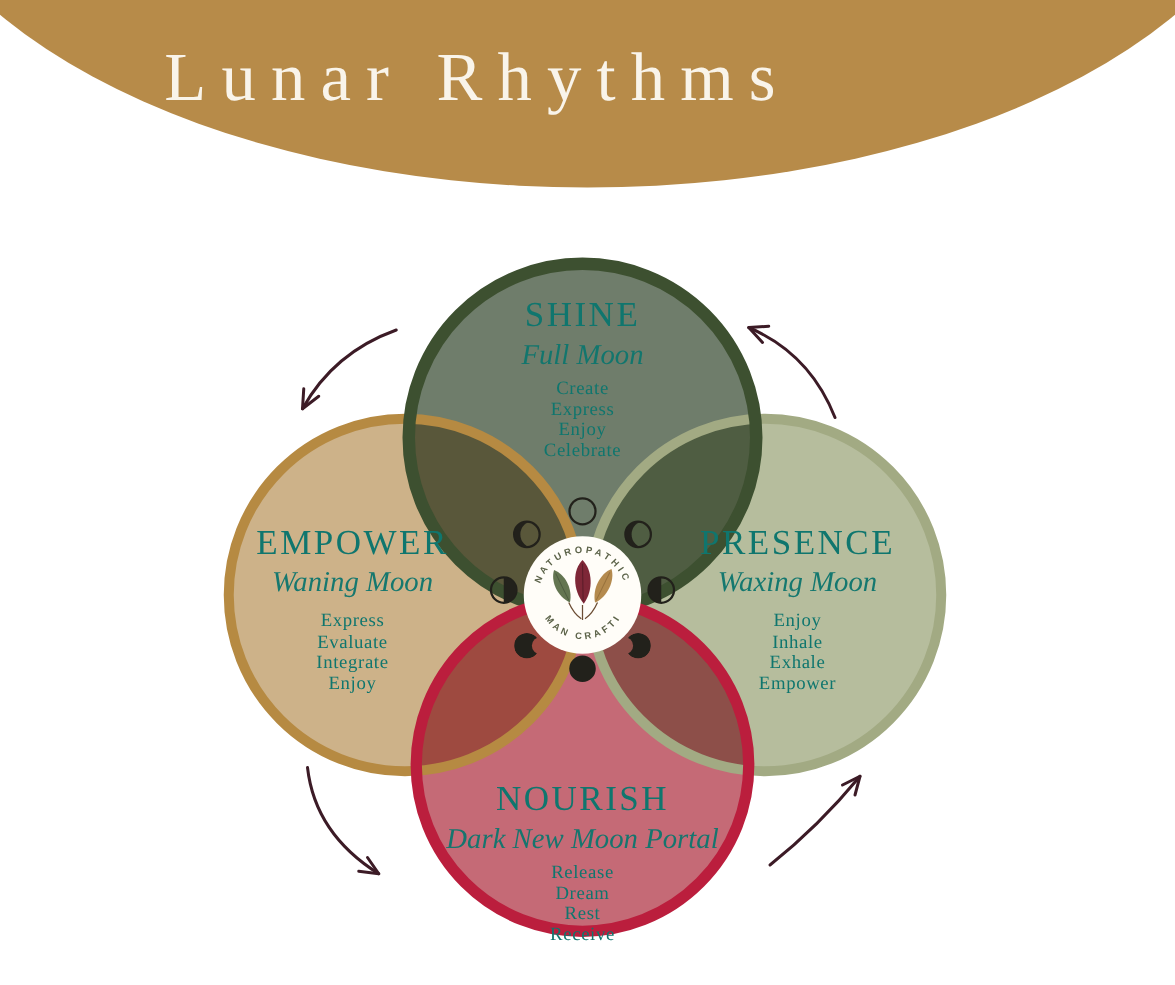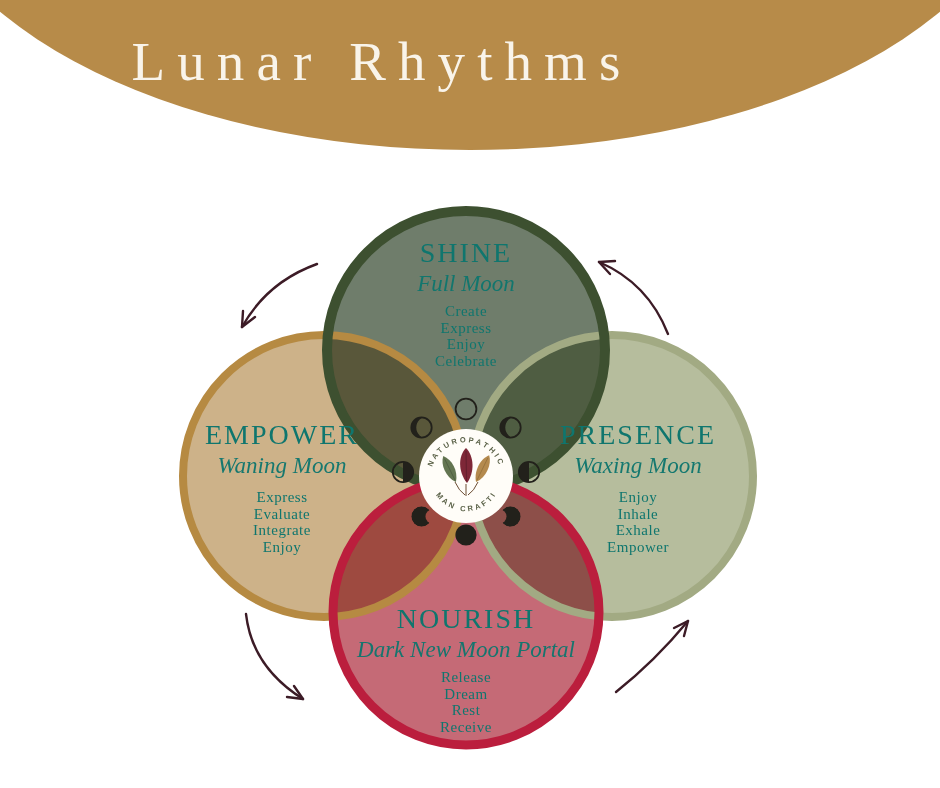--- a/index.html
+++ b/index.html
@@ -10,21 +10,21 @@
   .main-title{position:absolute;left:0;top:30px;width:764px;text-align:center;
     font-size:55px;letter-spacing:0.22em;color:#f9f4ea;font-weight:400;}
   
   .phase{position:absolute;text-align:center;color:#0f766e;}
   .p-title{font-size:28px;letter-spacing:2px;}
   .p-moon{font-size:23px;font-style:italic;margin-top:2px;opacity:.96;}
   .p-items{margin-top:6px;font-size:15px;line-height:16.5px;letter-spacing:.5px;}
   #p-shine{left:336px;top:237px;width:260px;}
   #p-empower{left:152px;top:419px;width:260px;}
   #p-presence{left:508px;top:419px;width:260px;}
-  #p-nourish{left:306px;top:603px;width:320px;text-align:center;}
+  #p-nourish{left:306px;top:624px;width:320px;text-align:center;}
   #p-empower .p-items,#p-presence .p-items{margin-top:10px;}
   .blend{mix-blend-mode:multiply;}
   .logo-arc-text{font-family:"Liberation Sans", sans-serif;font-size:7.5px;font-weight:700;
     letter-spacing:2.6px;fill:#5c6349;}
 </style>
 </head>
 <body>
 
 <div class="stage">
 

